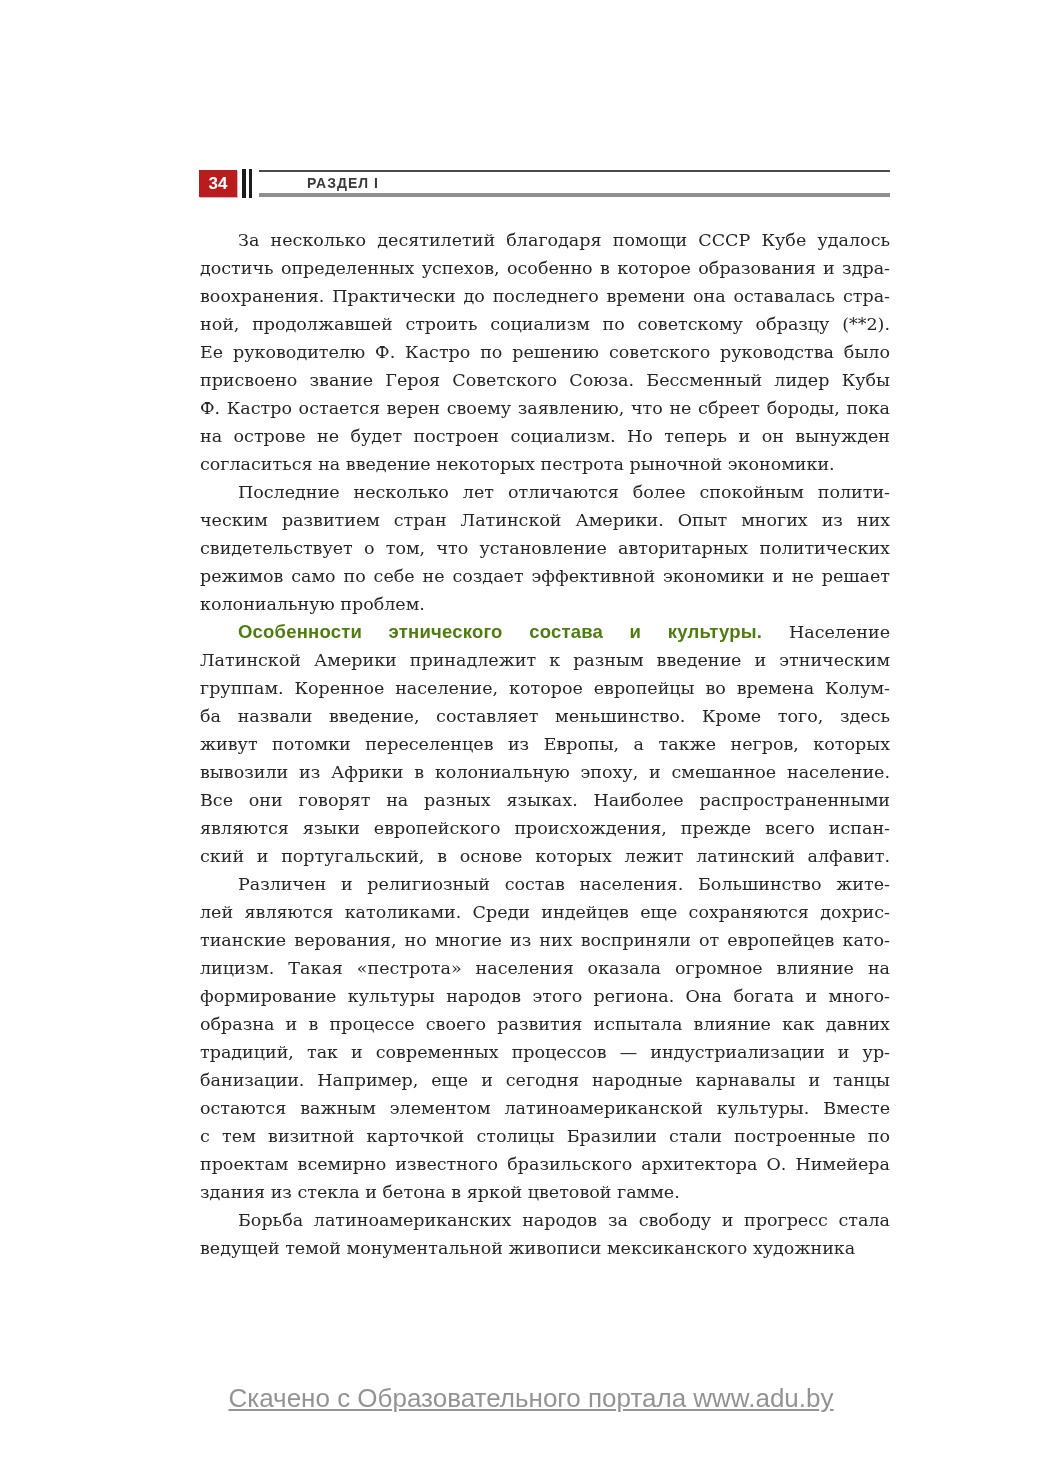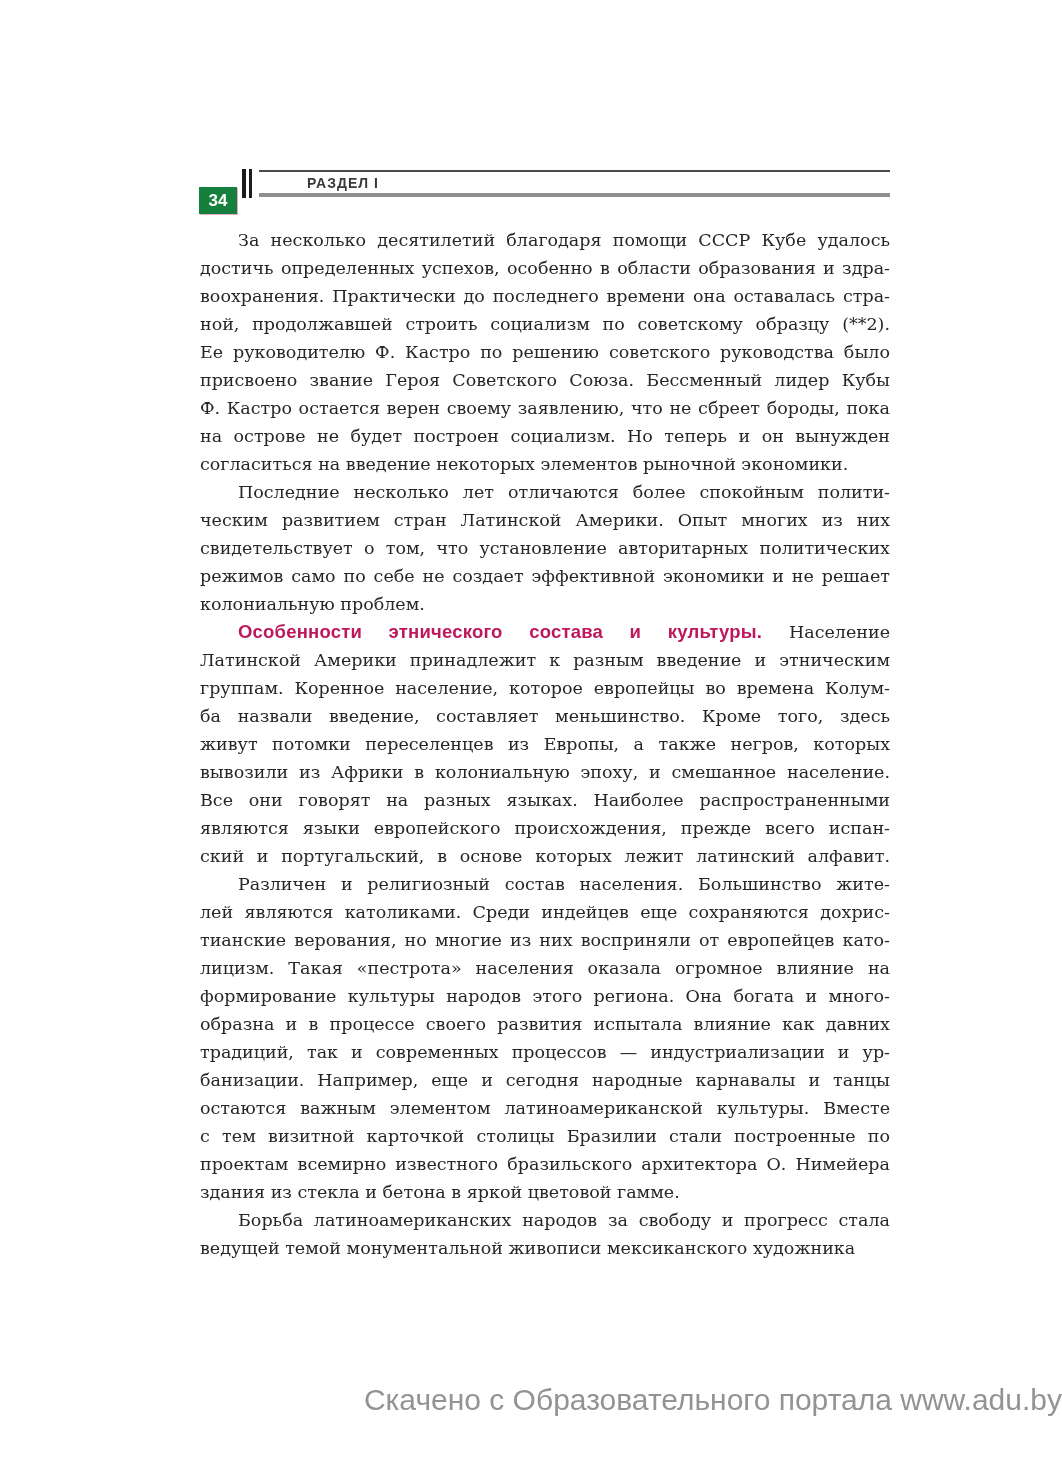--- a/index.html
+++ b/index.html
@@ -19,30 +19,29 @@
     position: absolute;
     left: 199px;
     top: 170px;
     width: 691px;
     display: flex;
     align-items: stretch;
   }
   .page-badge {
     width: 38px;
     height: 27px;
-    background: #15803d;
+    background: #b91c1c;
     color: #ffffff;
     font-family: "Liberation Sans", sans-serif;
     font-weight: bold;
     font-size: 17px;
     display: flex;
     align-items: center;
     justify-content: center;
     box-shadow: 1px 1px 0 #e8a8bd;
-    margin-top: 17px;
   }
   .header-bar { width: 4px; background: #1c1c1c; height: 29px; margin-top: -1px; }
   .header-bar.b1 { margin-left: 5px; }
   .header-bar.b2 { width: 3px; margin-left: 3px; }
   .header-rule {
     flex: 1;
     margin-left: 7px;
     border-top: 2px solid #4a4a4a;
     border-bottom: 4px solid #8f8f8f;
     height: 21px;
@@ -73,61 +72,62 @@
     text-align-last: justify;
   }
   .line.last {
     text-align-last: left;
   }
   .line.first { text-indent: 38px; }
   .lead {
     font-family: "Liberation Sans", sans-serif;
     font-weight: bold;
     font-size: 18.5px;
-    color: #be185d;
+    color: #4d7c0f;
     letter-spacing: 0.2px;
   }
 
   
   .footer {
     position: absolute;
     left: 0;
     width: 100%;
     top: 1383px;
-    text-align: right;
+    text-align: center;
     font-family: "Liberation Sans", sans-serif;
-    font-size: 30px;
+    font-size: 26px;
     color: #939393;
+    text-decoration: underline;
   }
 </style>
 </head>
 <body>
 
 <div class="page">
 
   <div class="header">
     <div class="page-badge">34</div>
     <div class="header-bar b1"></div>
     <div class="header-bar b2"></div>
     <div class="header-rule">
       <span class="section-label">РАЗДЕЛ I</span>
     </div>
   </div>
 
   <div class="text-block">
       <div class="paragraph">
         <div class="line first">За несколько десятилетий благодаря помощи СССР Кубе удалось</div>
-        <div class="line">достичь определенных успехов, особенно в области образования и здра-</div>
+        <div class="line">достичь определенных успехов, особенно в которое образования и здра-</div>
         <div class="line">воохранения. Практически до последнего времени она оставалась стра-</div>
         <div class="line">ной, продолжавшей строить социализм по советскому образцу (**2).</div>
         <div class="line">Ее руководителю Ф. Кастро по решению советского руководства было</div>
         <div class="line">присвоено звание Героя Советского Союза. Бессменный лидер Кубы</div>
         <div class="line">Ф. Кастро остается верен своему заявлению, что не сбреет бороды, пока</div>
         <div class="line">на острове не будет построен социализм. Но теперь и он вынужден</div>
-        <div class="line last">согласиться на введение некоторых элементов рыночной экономики.</div>
+        <div class="line last">согласиться на введение некоторых пестрота рыночной экономики.</div>
       </div>
       <div class="paragraph">
         <div class="line first">Последние несколько лет отличаются более спокойным полити-</div>
         <div class="line">ческим развитием стран Латинской Америки. Опыт многих из них</div>
         <div class="line">свидетельствует о том, что установление авторитарных политических</div>
         <div class="line">режимов само по себе не создает эффективной экономики и не решает</div>
         <div class="line last">колониальную проблем.</div>
       </div>
       <div class="paragraph">
         <div class="line first"><span class="lead">Особенности этнического состава и культуры.</span> Население</div>

